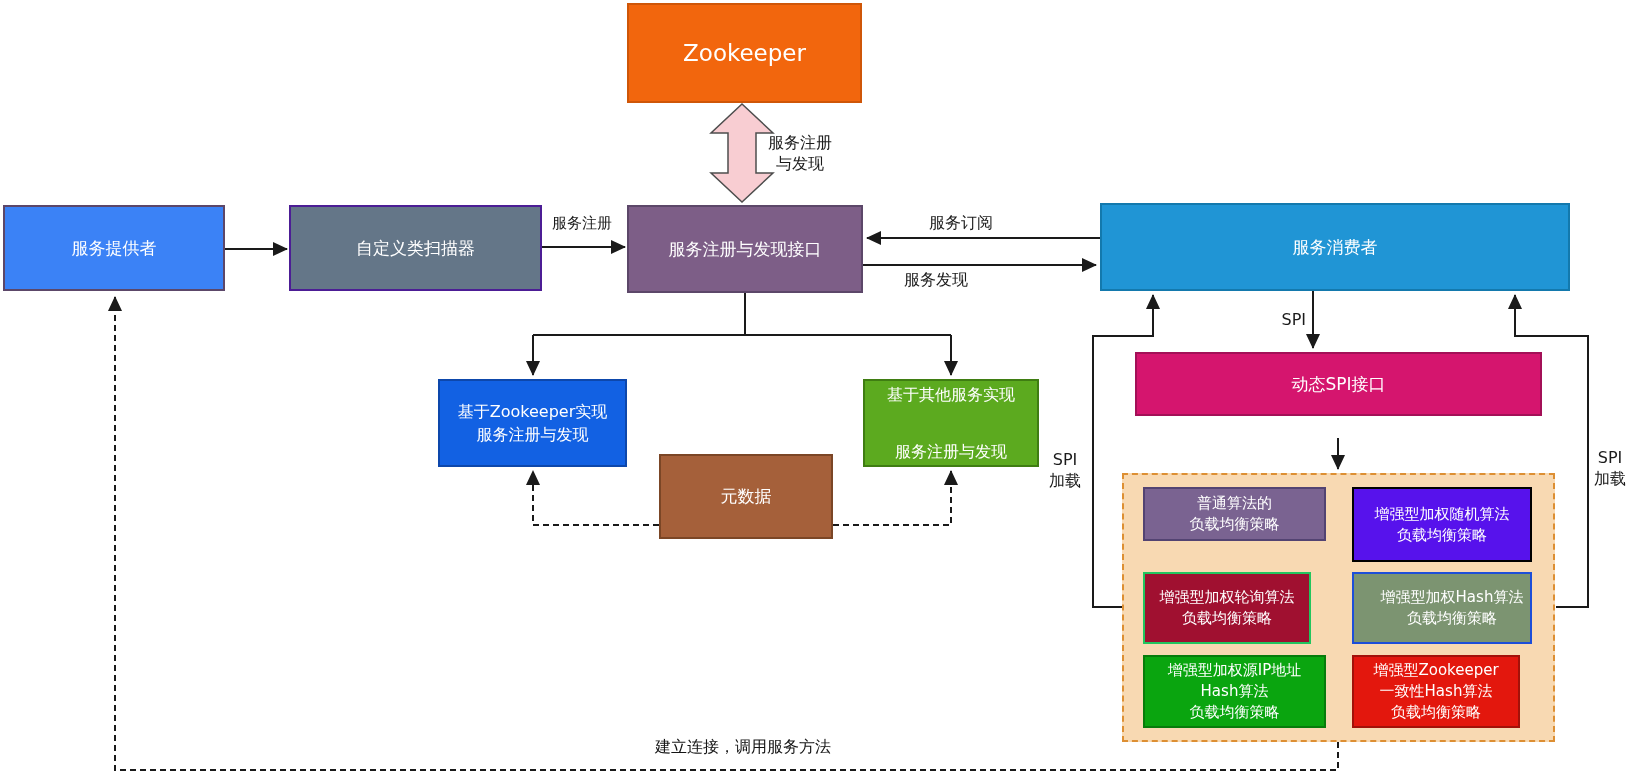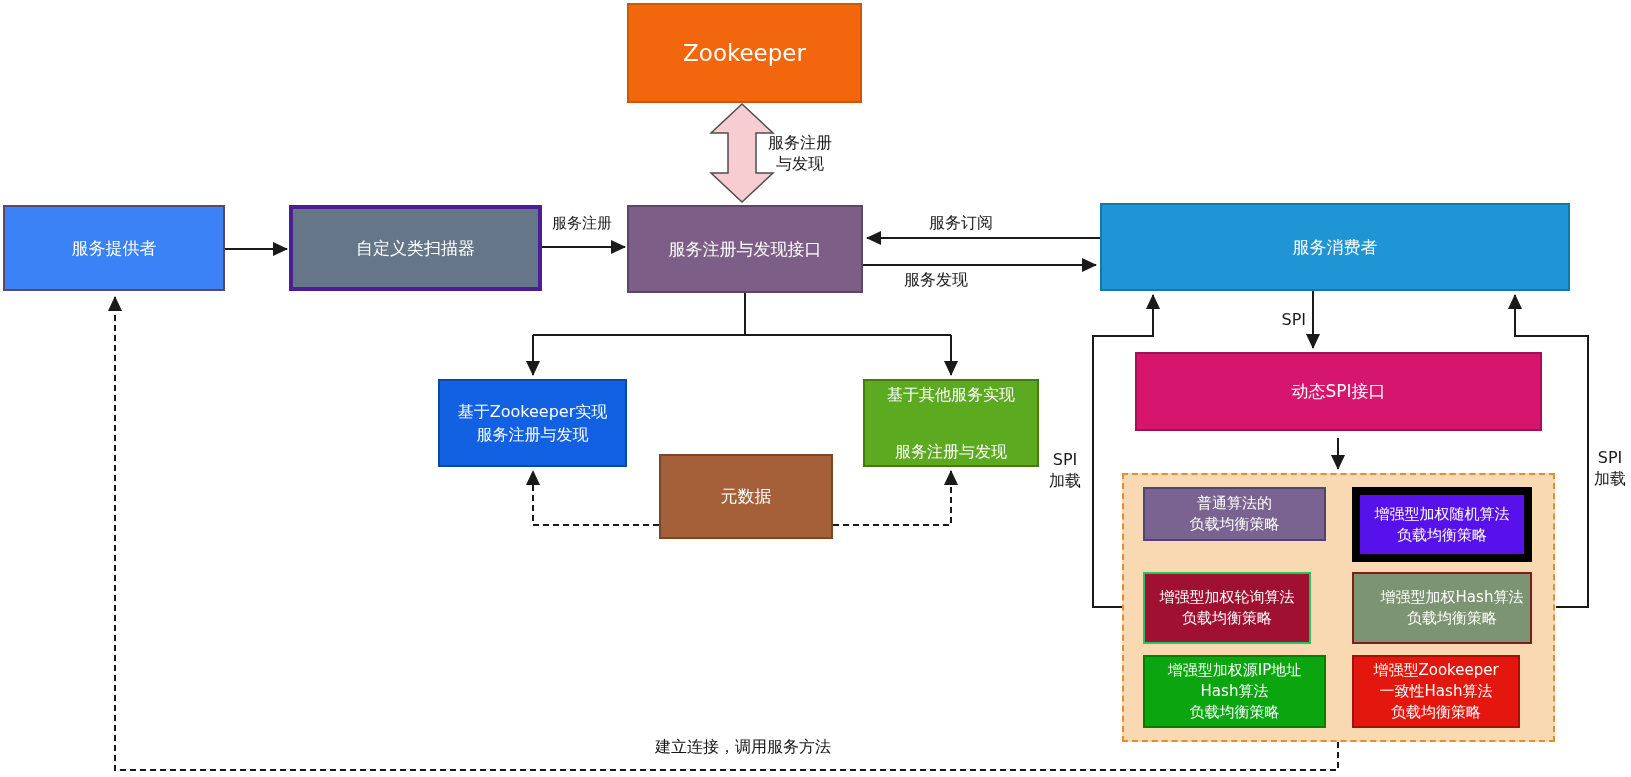--- a/index.html
+++ b/index.html
@@ -6,36 +6,36 @@
   body{width:1631px;height:777px;position:relative;overflow:hidden;
        font-family:"DejaVu Sans","Liberation Sans",sans-serif;}
   .canvas{position:absolute;left:0;top:0;width:1631px;height:777px;}
   svg.connectors{position:absolute;left:0;top:0;pointer-events:none;}
   .node{position:absolute;display:flex;flex-direction:column;align-items:center;
         justify-content:center;text-align:center;color:#ffffff;box-sizing:border-box;}
   .node span{display:block;}
   
   .n-zookeeper{left:627px;top:3px;width:235px;height:100px;background:#f2660d;border:2px solid #cf5608;font-size:23px;}
   .n-provider{left:3px;top:205px;width:222px;height:86px;background:#7d5e87;border:2px solid #5c4769;font-size:17px;}
-  .n-scanner{left:289px;top:205px;width:253px;height:86px;background:#647688;border:4px solid #4c1d95;font-size:17px;}
+  .n-scanner{left:289px;top:205px;width:253px;height:86px;background:#647688;border:2px solid #4c1d95;font-size:17px;}
   .n-interface{left:627px;top:205px;width:236px;height:88px;background:#7d5e87;border:2px solid #5c4769;font-size:17px;}
   .n-consumer{left:1100px;top:203px;width:470px;height:88px;background:#2095d5;border:2px solid #1379ad;font-size:17px;}
   
   .n-implzk{left:438px;top:379px;width:189px;height:88px;background:#1261e3;border:2px solid #0d47ab;font-size:16px;line-height:23px;}
   .n-implother{left:863px;top:379px;width:176px;height:88px;background:#5caa1f;border:2px solid #3f7d12;font-size:16px;line-height:23px;gap:34px;}
   .n-metadata{left:659px;top:454px;width:174px;height:85px;background:#a5603a;border:2px solid #7b4626;font-size:17px;color:#ffffff;}
-  .n-spi{left:1135px;top:352px;width:407px;height:79px;background:#d5156e;border:2px solid #a31057;font-size:17px;}
+  .n-spi{left:1135px;top:352px;width:407px;height:64px;background:#d5156e;border:2px solid #a31057;font-size:17px;}
   
   .strategy-container{position:absolute;left:1122px;top:473px;width:433px;height:269px;
         background:#f8d9b2;border:2px dashed #dd8f33;box-sizing:border-box;}
   .strat{font-size:15px;line-height:21px;}
   .s1{left:1143px;top:487px;width:183px;height:54px;background:#7a6391;border:2px solid #534372;}
-  .s2{left:1352px;top:487px;width:180px;height:75px;background:#5712ec;border:8px solid #000000;}
+  .s2{left:1352px;top:487px;width:180px;height:75px;background:#5712ec;border:2px solid #000000;}
   .s3{left:1143px;top:572px;width:168px;height:72px;background:#a01030;border:2px solid #22c55e;}
-  .s4{left:1352px;top:572px;width:180px;height:72px;background:#7c9471;border:2px solid #7f1d1d;padding-left:20px;}
+  .s4{left:1352px;top:572px;width:180px;height:72px;background:#7c9471;border:2px solid #1d4ed8;padding-left:20px;}
   .s5{left:1143px;top:655px;width:183px;height:73px;background:#0aa50f;border:2px solid #077c0b;}
   .s6{left:1352px;top:655px;width:168px;height:73px;background:#e3170d;border:2px solid #a31109;}
   
   .elabel{position:absolute;color:#1b1b1b;font-size:15px;text-align:center;line-height:19px;}
   .el-register{left:541px;top:214px;width:82px;}
   .el-regdisc{left:755px;top:132px;width:90px;font-size:16px;line-height:21px;}
   .el-subscribe{left:911px;top:213px;width:100px;font-size:16px;}
   .el-discover{left:886px;top:270px;width:100px;font-size:16px;}
   .el-spi{left:1256px;top:310px;width:50px;text-align:right;font-size:16px;}
   .el-spiload-l{left:1040px;top:449px;width:50px;font-size:16px;line-height:21px;}

